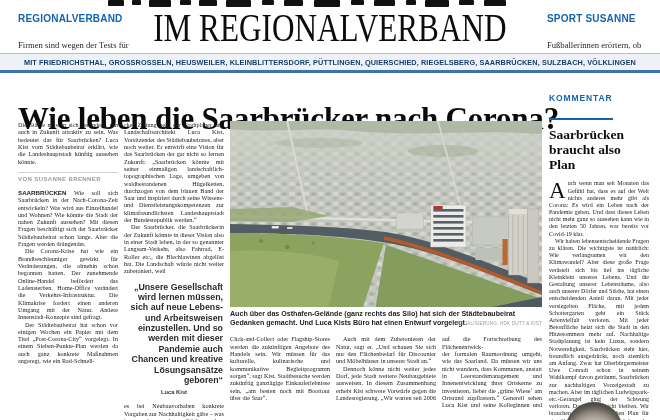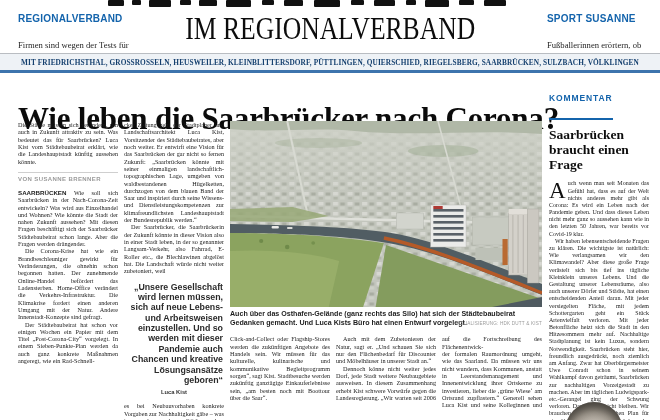--- a/index.html
+++ b/index.html
@@ -10,26 +10,26 @@
   
   .kicker{position:absolute;top:13px;}
   .kicker-left{left:18px;width:114px;}
   .kicker-right{left:547px;width:102px;}
   .kicker-label{font-family:"Liberation Sans",sans-serif;font-weight:bold;font-size:10px;
                 color:#1464ac;letter-spacing:.2px;margin-bottom:16px;}
   .kicker-text{font-size:8.6px;line-height:1.35;color:#1f1f1f;}
   .page-ref{color:#1464ac;}
   
   .masthead{position:absolute;top:6px;left:70px;width:520px;text-align:center;
-            font-size:32px;line-height:44px;color:#0c0c0c;white-space:nowrap;}
+            font-size:39px;line-height:44px;color:#0c0c0c;white-space:nowrap;}
   .masthead span{display:inline-block;transform:scaleX(.8);transform-origin:center;}
   
   .band{position:absolute;top:53px;left:0;width:660px;height:16px;background:#eef2f6;
         border-top:1px solid #b9bdc2;display:flex;align-items:center;justify-content:center;}
-  .band-text{font-family:Liberation Serif, serif;font-weight:bold;font-size:7.3px;
+  .band-text{font-family:Liberation Sans, sans-serif;font-weight:bold;font-size:7.3px;
              color:#143f6e;letter-spacing:.1px;white-space:nowrap;}
   .band-rule{position:absolute;top:70px;left:0;width:660px;height:3px;background:#3d74ad;}
   
   .headline{position:absolute;top:82px;left:18px;width:524px;font-size:31px;line-height:1.05;
             color:#0b0b0b;letter-spacing:-.2px;white-space:nowrap;}
   
   .article{position:absolute;top:121px;left:18px;width:524px;height:299px;display:grid;
            grid-template-columns:repeat(5,1fr);column-gap:6px;overflow:hidden;}
   .colbox{overflow:hidden;}
   .lead{font-size:10.2px;line-height:1.28;color:#111;margin:0;}
@@ -187,21 +187,21 @@
         <p>Click-and-Collect oder Flagship-Stores werden die zukünftigen Angebote des Handels sein. Wir müssen für das kulturelle, kulinarische und kommunikative Begleitprogramm sorgen“, sagt Kist. Stadtbesuche werden zukünftig ganztägige Einkauferlebnisse sein, „am besten noch mit Boottour über die Saar“.</p>
         <p class="ind">Auch mit dem Zubetonieren der Natur, sagt er. „Und schauen Sie sich nur den Flächenbedarf für Discounter und Möbelhäuser in unserer Stadt an.“</p>
         <p class="ind">Dennoch könne nicht weiter jedes Dorf, jede Stadt weitere Neubaugebiete ausweisen. In diesem Zusammenhang erhebt Kist schwere Vorwürfe gegen die Landesregierung. „Wir warten seit 2006 auf die Fortschreibung des Flächenentwick-</p>
         <p>der formalen Raumordnung umgeht, wie das Saarland. Da müssen wir uns nicht wundern, dass Kommunen, anstatt in Leerstandsmanagement und Innenentwicklung ihrer Ortskerne zu investieren, lieber die ‚grüne Wiese‘ am Ortsrand zupflastern.“ Generell sehen Luca Kist und seine Kolleginnen und Kollegen vom Saarbrücker Städtebaubeirat die Corona-Krise auch als Chance.</p>
       </div>
     </div>
   </div>
 
   <div class="kommentar">
     <div class="kommentar-label">KOMMENTAR</div>
-    <h2 class="kommentar-title">Saarbrücken braucht einen Frage</h2>
+    <h2 class="kommentar-title">Saarbrücken braucht also Plan</h2>
     <div class="kommentar-body">
       <p><span class="dropcap">A</span><span>uch wenn man seit Monaten das Gefühl hat, dass es auf der Welt nichts anderes mehr gibt als Corona: Es wird ein Leben nach der Pandemie geben. Und dass dieses Leben nicht mehr ganz so aussehen kann wie in den letzten 50 Jahren, war bereits vor Covid-19 klar.</span></p>
       <p class="ind">Wir haben lebensentscheidende Fragen zu klären. Die wichtigste ist natürlich: Wie verlangsamen wir den Klimawandel? Aber diese große Frage verästelt sich bis tief ins tägliche Kleinklein unseres Lebens. Und die Gestaltung unserer Lebensräume, also auch unserer Dörfer und Städte, hat einen entscheidenden Anteil daran. Mit jeder versiegelten Fläche, mit jedem Schottergarten geht ein Stück Artenvielfalt verloren. Mit jeder Betonfläche heizt sich die Stadt in den Hitzesommern mehr auf. Nachhaltige Stadtplanung ist kein Luxus, sondern Notwendigkeit. Saarbrücken steht hier, freundlich ausgedrückt, noch ziemlich am Anfang. Zwar hat Oberbürgermeister Uwe Conradt schon in seinem Wahlkampf davon geträumt, Saarbrücken zur nachhaltigen Vorzeigestadt zu machen. Aber im täglichen Ludwigspark-etc.-Gerangel ging der Schwung verloren. Das darf so nicht bleiben. Wir brauchen einen verbindlichen Plan für ein überlebenswertes Saarbrücken der Zukunft.</p>
     </div>
     <div class="portrait"></div>
   </div>
 
 </div>
 
 </body></html>

